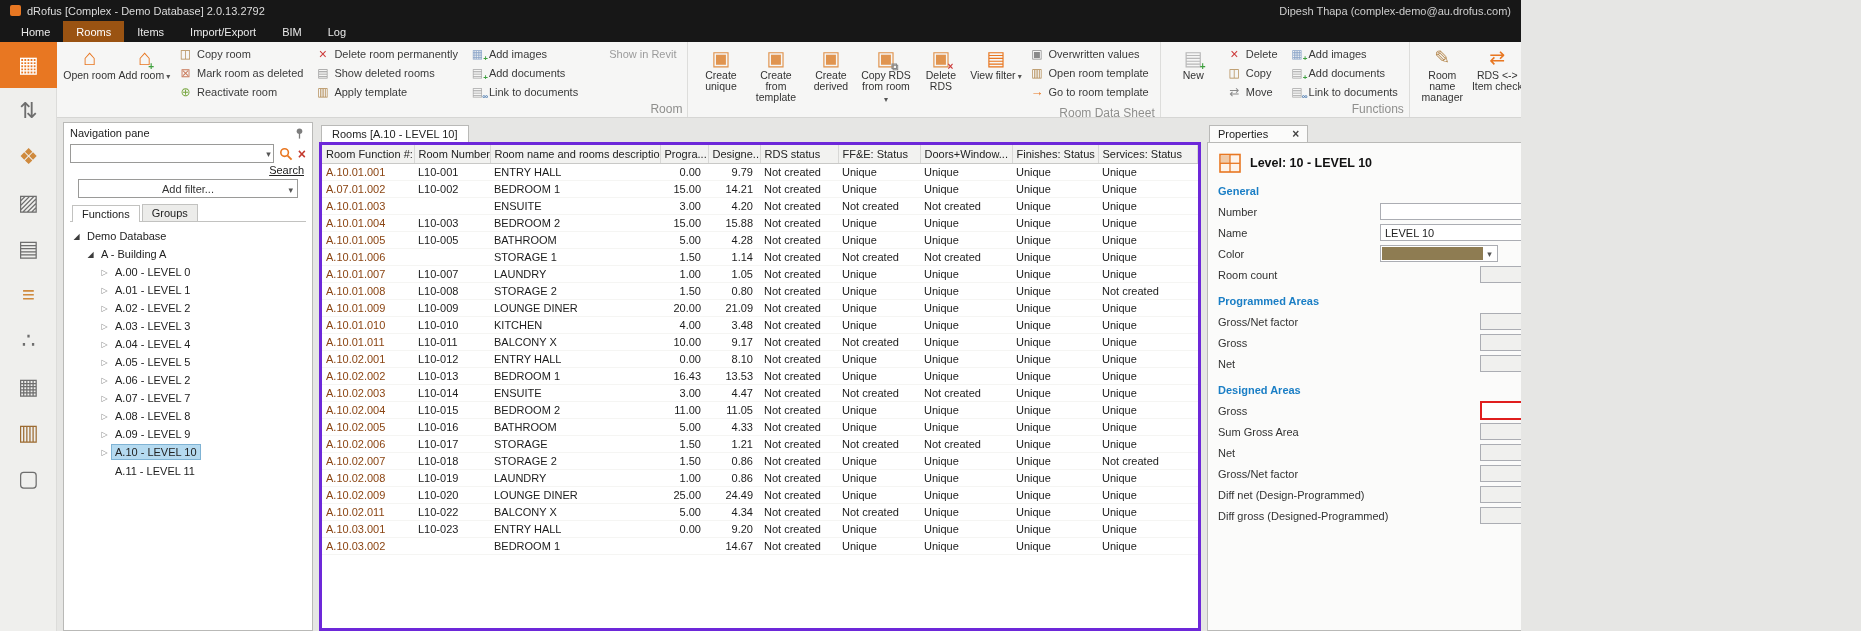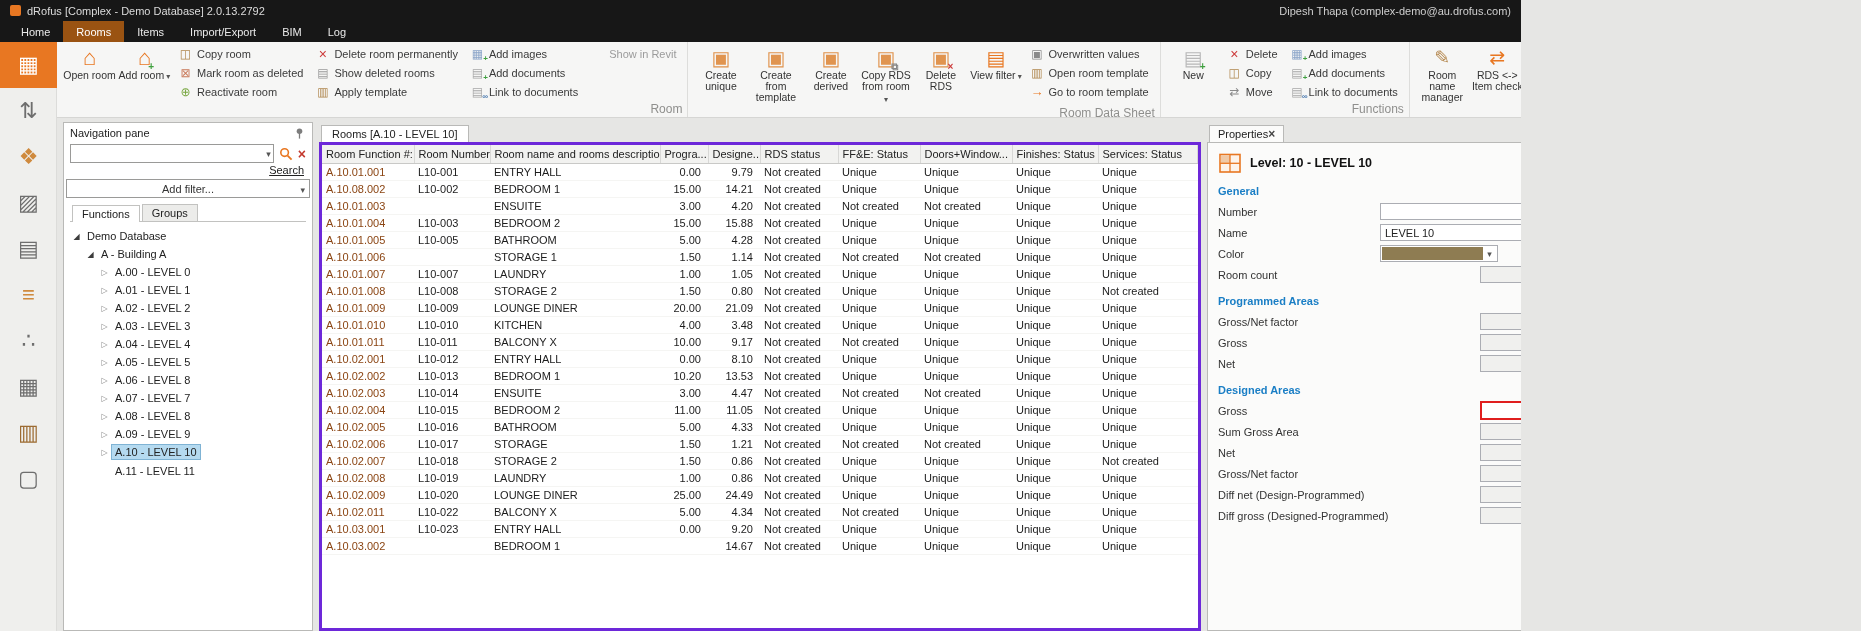--- a/index.html
+++ b/index.html
@@ -48,21 +48,21 @@
   
   .navpane{margin:4px 0 0 6px;width:250px;height:509px;background:#fff;border:1px solid #b9b9b7;display:flex;flex-direction:column}
   .np-header{height:20px;display:flex;align-items:center;padding:0 6px;color:#222}
   .np-header .spacer{flex:1}
   .np-search-row{display:flex;align-items:center;margin:1px 6px 0;gap:5px}
   .np-input{flex:1;height:19px;border:1px solid #9a9a98;background:#fff;display:flex;align-items:center;justify-content:flex-end;padding-right:2px}
   .caret{font-size:9px;color:#555}
   .np-x{color:#c43a2f;font-weight:bold;font-size:14px;line-height:1;cursor:default}
   .np-search-link-row{text-align:right;margin:1px 8px 1px}
   .np-search-link-row .link{text-decoration:underline;color:#222;cursor:default}
-  .np-filter{height:19px;border:1px solid #9a9a98;background:#fff;margin:2px 2px;display:flex;align-items:center;justify-content:center;position:relative;color:#333}
+  .np-filter{height:19px;border:1px solid #9a9a98;background:#fff;margin:2px 14px;display:flex;align-items:center;justify-content:center;position:relative;color:#333}
   .np-filter .caret{position:absolute;right:4px;top:5px}
   .np-tabs{display:flex;margin:4px 6px 0;border-bottom:1px solid #c2c2c0;padding-left:2px}
   .np-tab{padding:2px 9px;border:1px solid #c2c2c0;border-bottom:none;background:#ececea;margin-right:2px;position:relative;cursor:default}
   .np-tab.active{background:#fff;top:1px}
   .tree{flex:1;padding:5px 0;overflow:hidden}
   .tree-row{height:18px;display:flex;align-items:center;cursor:default}
   .arrow{width:13px;text-align:center;font-size:8px;color:#8a8a8a;flex:none}
   .arrow.exp{color:#3c3c3c}
   .tlabel{padding:1px 3px;border:1px solid transparent;white-space:nowrap}
   .tlabel.selected{background:#b5daf0;border-color:#7fb3d4}
@@ -75,21 +75,21 @@
   table{border-collapse:collapse;table-layout:fixed;width:100%}
   thead th{background:#f2f2f0;border-right:1px solid #d8d8d6;border-bottom:1px solid #c9c9c7;font-weight:400;
     text-align:left;padding:2px 4px;height:18px;white-space:nowrap;overflow:hidden;cursor:default}
   tbody td{padding:1px 4px;height:17px;white-space:nowrap;overflow:hidden;border-bottom:1px solid #f5f5f3;color:#1c1c1c}
   td.fn{color:#8b4513}
   .num{text-align:right;padding-right:7px}
 
   
   .props{margin:4px 0 0 6px;flex:1;height:509px;display:flex;flex-direction:column}
   .props-tabs{height:20px;display:flex;align-items:flex-end;padding-left:2px}
-  .props-tab{background:#fbfbfa;border:1px solid #b9b9b7;border-bottom:none;padding:2px 8px;display:flex;align-items:center;gap:0;cursor:default}
+  .props-tab{background:#fbfbfa;border:1px solid #b9b9b7;border-bottom:none;padding:2px 8px;display:flex;align-items:center;gap:24px;cursor:default}
   .closex{color:#444;font-weight:bold;font-size:12px;line-height:1}
   .props-body{flex:1;background:#fbfbfa;border:1px solid #b9b9b7;padding:8px 0 0 10px;overflow:hidden}
   .props-title-row{display:flex;align-items:center;gap:8px;margin-bottom:6px}
   .props-title{font-size:12.5px;font-weight:bold;color:#111}
   .pheader{color:#1a7ec5;font-weight:bold;margin:10px 0 4px}
   .prow{display:flex;align-items:center;height:21px;width:352px}
   .plabel{flex:1;color:#333;white-space:nowrap}
   .fbox{height:17px;border:1px solid #abadb3;display:flex;align-items:center;padding:0 4px;background:#fff;flex:none}
   .fbox.input-number{width:190px;justify-content:flex-end}
   .fbox.input-text{width:190px}
@@ -445,21 +445,21 @@
           <div class="tree-row" style="padding-left: 34px;">
             <span class="arrow">▷</span>
             <span class="tlabel">A.04 - LEVEL 4</span>
           </div>
           <div class="tree-row" style="padding-left: 34px;">
             <span class="arrow">▷</span>
             <span class="tlabel">A.05 - LEVEL 5</span>
           </div>
           <div class="tree-row" style="padding-left: 34px;">
             <span class="arrow">▷</span>
-            <span class="tlabel">A.06 - LEVEL 8</span>
+            <span class="tlabel">A.06 - LEVEL 2</span>
           </div>
           <div class="tree-row" style="padding-left: 34px;">
             <span class="arrow">▷</span>
             <span class="tlabel">A.07 - LEVEL 7</span>
           </div>
           <div class="tree-row" style="padding-left: 34px;">
             <span class="arrow">▷</span>
             <span class="tlabel">A.08 - LEVEL 8</span>
           </div>
           <div class="tree-row" style="padding-left: 34px;">
@@ -518,21 +518,21 @@
                 <td>ENTRY HALL</td>
                 <td class="num">0.00</td>
                 <td class="num">9.79</td>
                 <td>Not created</td>
                 <td>Unique</td>
                 <td>Unique</td>
                 <td>Unique</td>
                 <td>Unique</td>
               </tr>
               <tr>
-                <td class="fn">A.10.08.002</td>
+                <td class="fn">A.07.01.002</td>
                 <td>L10-002</td>
                 <td>BEDROOM 1</td>
                 <td class="num">15.00</td>
                 <td class="num">14.21</td>
                 <td>Not created</td>
                 <td>Unique</td>
                 <td>Unique</td>
                 <td>Unique</td>
                 <td>Unique</td>
               </tr>
@@ -653,21 +653,21 @@
                 <td>Not created</td>
                 <td>Unique</td>
                 <td>Unique</td>
                 <td>Unique</td>
                 <td>Unique</td>
               </tr>
               <tr>
                 <td class="fn">A.10.02.002</td>
                 <td>L10-013</td>
                 <td>BEDROOM 1</td>
-                <td class="num">10.20</td>
+                <td class="num">16.43</td>
                 <td class="num">13.53</td>
                 <td>Not created</td>
                 <td>Unique</td>
                 <td>Unique</td>
                 <td>Unique</td>
                 <td>Unique</td>
               </tr>
               <tr>
                 <td class="fn">A.10.02.003</td>
                 <td>L10-014</td>

